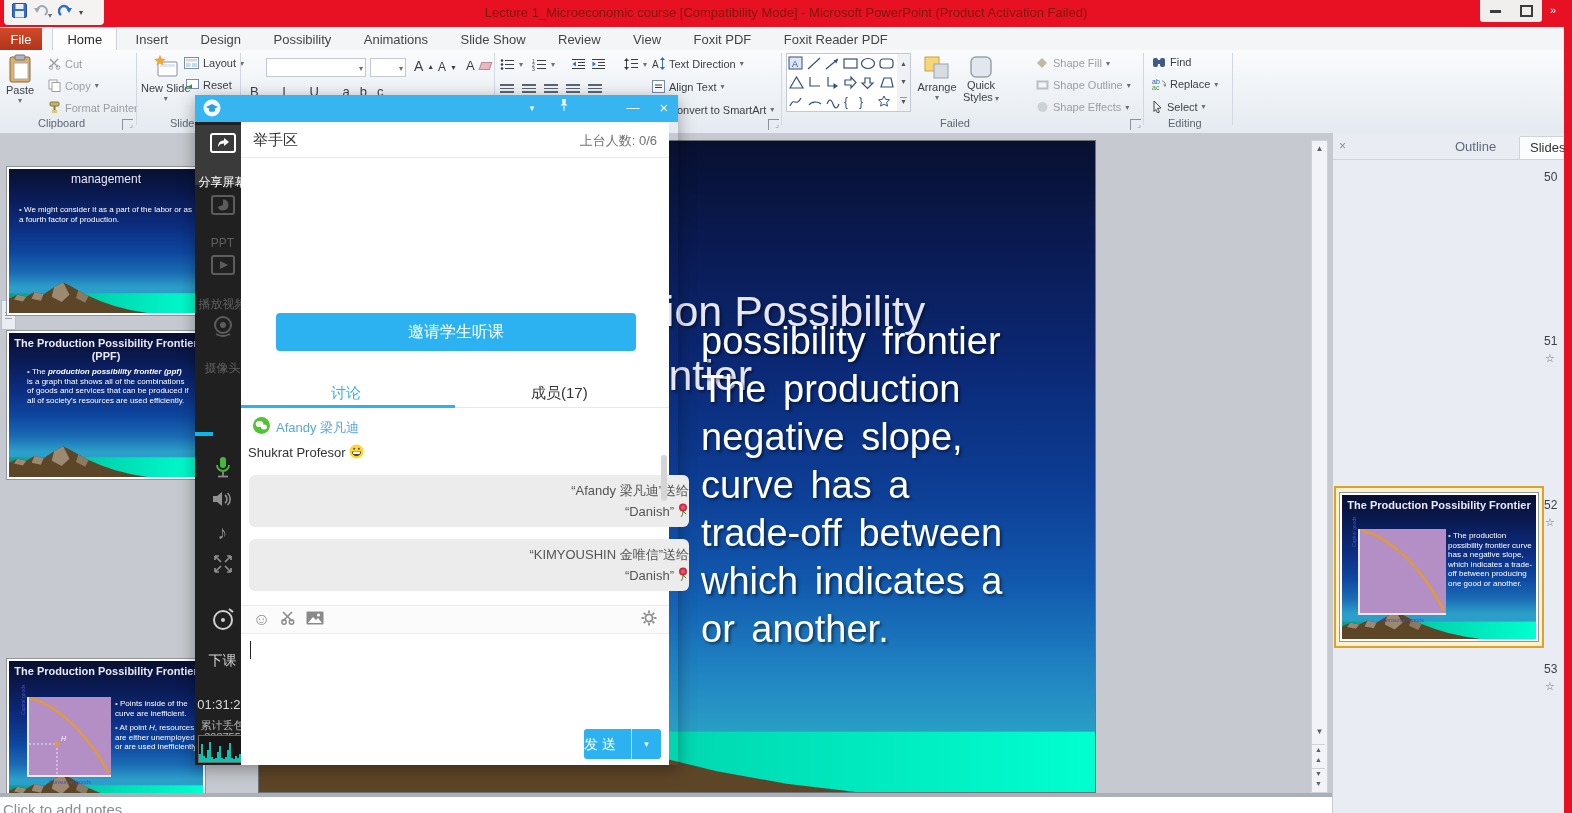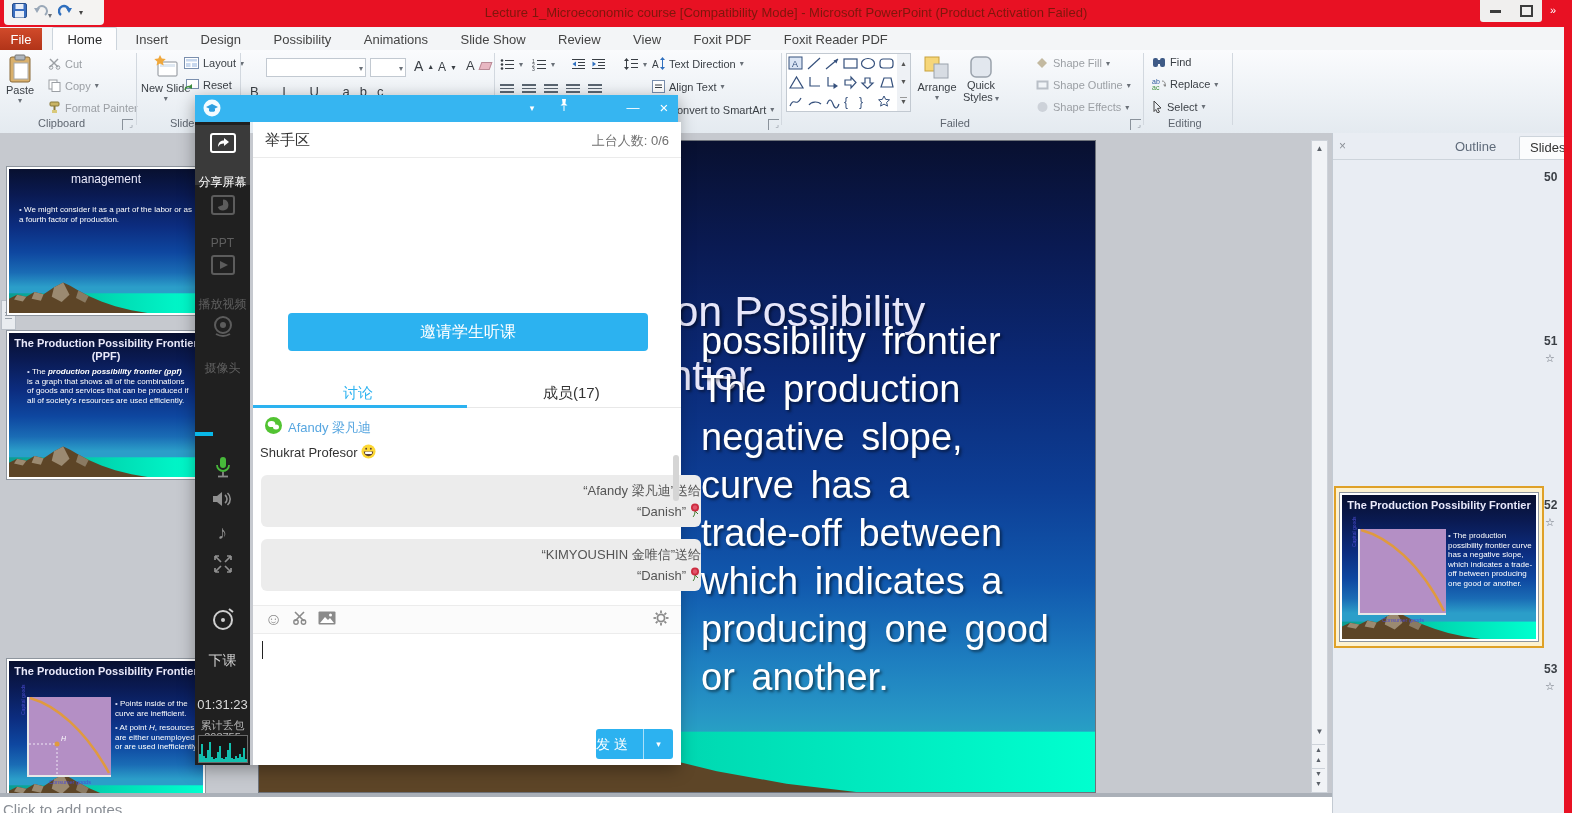--- a/index.html
+++ b/index.html
@@ -65,40 +65,40 @@
   
   #panel{left:1332px;top:133px;width:234px;height:680px;background:#e9edf3;border-left:1px solid #c3cad2;box-sizing:border-box}
   #panel-tabs{position:absolute;left:0;top:0;width:234px;height:26px;border-bottom:1px solid #cdd4db}
   .ptab{position:absolute;top:3px;height:22px;padding:0 10px;font-size:13px;color:#5f6b7a;line-height:22px}
   .ptab.active{background:#fbfcfd;border:1px solid #cdd4db;border-bottom:none;border-radius:2px 2px 0 0;color:#333}
   .thumb{position:absolute;left:6px;width:200px;height:150px;background:#fff;border:1px solid #8e959e;padding:2px;box-sizing:border-box}
   .thumb-bg{position:relative;width:100%;height:100%;overflow:hidden;
      background:linear-gradient(180deg,#081030 0%,#0a1a52 18%,#0c2d80 40%,#0e47a0 58%,#1a6cb5 72%,#2b9ec9 82%)}
   .th-title{position:absolute;left:5px;top:4px;width:184px;text-align:center;color:#e8e8fa;font-size:11px;font-weight:bold;line-height:13px}
   .th-text{position:absolute;color:#fff;font-size:8px;line-height:9.5px}
-  .th-num{position:absolute;left:1544px;font-size:12px;font-weight:bold;color:#3a3f45}
+  .th-num{position:absolute;left:1544px;font-size:12px;font-weight:normal;color:#3a3f45}
   .th-star{position:absolute;left:1545px;font-size:11px;color:#6a707a}
   #sel52{position:absolute;left:1334px;top:486px;width:210px;height:162px;background:#fdf2d0;border:2px solid #dfa127;box-sizing:border-box}
   .ppf{position:absolute;background:#b48fc5;border-left:2px solid #e8e8e8;border-bottom:2px solid #e8e8e8}
   .ppf svg{position:absolute;left:0;top:0}
   .axis-y{position:absolute;left:-9px;top:18px;font-size:5px;color:#4b4bd0;transform:rotate(-90deg);transform-origin:left top}
   .axis-x{position:absolute;left:0;bottom:-10px;width:100%;text-align:center;font-size:5.5px;color:#4b4bd0}
   
   #notes-strip{left:0;top:793px;width:1332px;height:4px;background:#aab0b8}
   #notes{left:0;top:797px;width:1332px;height:16px;background:#fff}
   #notes span{position:absolute;left:3px;top:4px;font-size:15px;color:#8a8f96}
   
   #olay{left:195px;top:95px;width:483px;height:670px;z-index:50;box-shadow:0 4px 16px rgba(0,0,0,.35)}
   #olay-title{position:absolute;left:0;top:0;width:483px;height:27px;background:#36b5f1}
   .otbtn{position:absolute;top:0;width:26px;height:27px;color:#fff;text-align:center;line-height:26px;font-size:13px}
   #olay-side{position:absolute;left:0;top:27px;width:55px;height:643px;background:#202020}
   .sideitem{position:absolute;left:0;width:55px;text-align:center;color:#5f5f5f;font-size:12px}
   .sideitem.on{color:#fff}
   .sideitem .lbl{display:block;margin-top:18px}
-  #olay-main{position:absolute;left:58px;top:27px;width:428px;height:643px;background:#fff}
+  #olay-main{position:absolute;left:46px;top:27px;width:428px;height:643px;background:#fff}
   #olay-head{position:absolute;left:0;top:0;width:428px;height:36px;border-bottom:1px solid #ebebeb;box-sizing:border-box}
   #invite{position:absolute;left:35px;top:191px;width:360px;height:38px;background:#2cb2f0;border-radius:4px;
           color:#fff;font-size:16px;text-align:center;line-height:38px}
   #ctabs{position:absolute;left:0;top:256px;width:428px;height:30px;border-bottom:1px solid #e8e8e8;box-sizing:border-box}
   #ctab-underline{position:absolute;left:0;top:283px;width:214px;height:3px;background:#2cb2f0}
   .gift{position:absolute;left:8px;width:440px;height:52px;background:#ececec;border-radius:6px;
         text-align:right;font-size:13px;color:#555}
   #chat-scroll{position:absolute;right:2px;top:333px;width:6px;height:46px;background:#d5d5d5;border-radius:3px}
   #ctoolbar{position:absolute;left:0;top:483px;width:428px;height:29px;background:#fbfbfb;
             border-top:1px solid #ececec;border-bottom:1px solid #ececec;box-sizing:border-box;
@@ -485,21 +485,20 @@
     <div>The Production Possibility</div>
     <div>Frontier</div>
   </div>
   <div id="slide-body">
     <div>possibility frontier</div>
     <div>The production</div>
     <div>negative slope,</div>
     <div>curve has a</div>
     <div>trade-off between</div>
     <div>which indicates a</div>
-    <div>producing one good</div>
     <div>or another.</div>
   </div>
 </div>
 
 <div class="abs" id="vscroll">
   <div class="sbtn">▲</div>
 </div>
 <div class="abs" id="sthumb">
     <i></i>
     <i></i>

